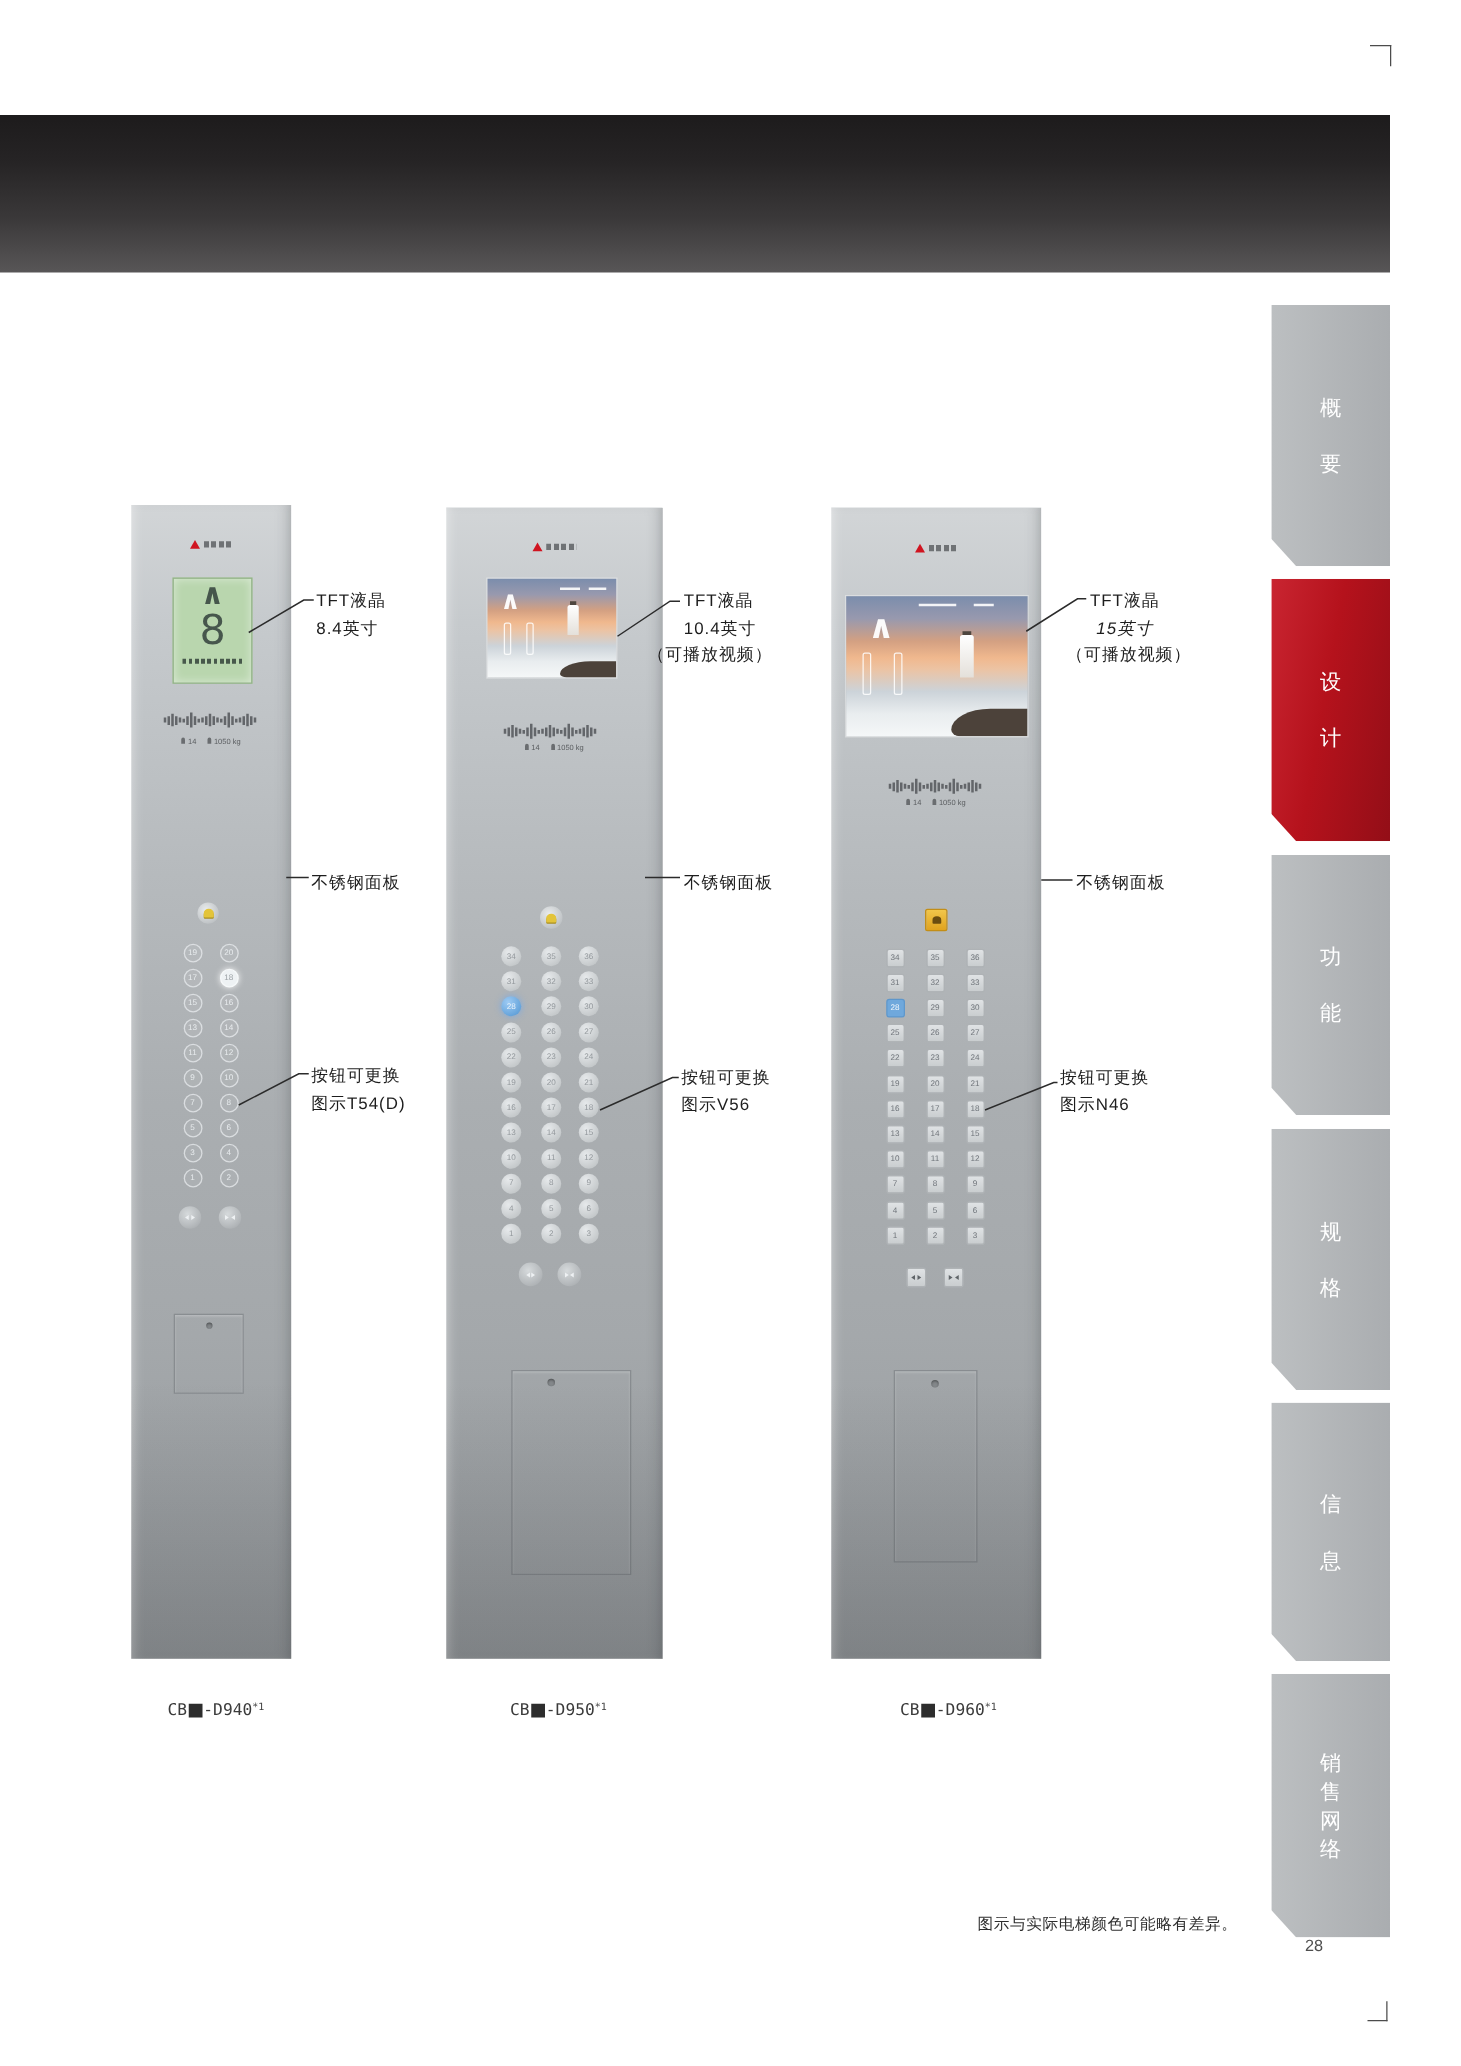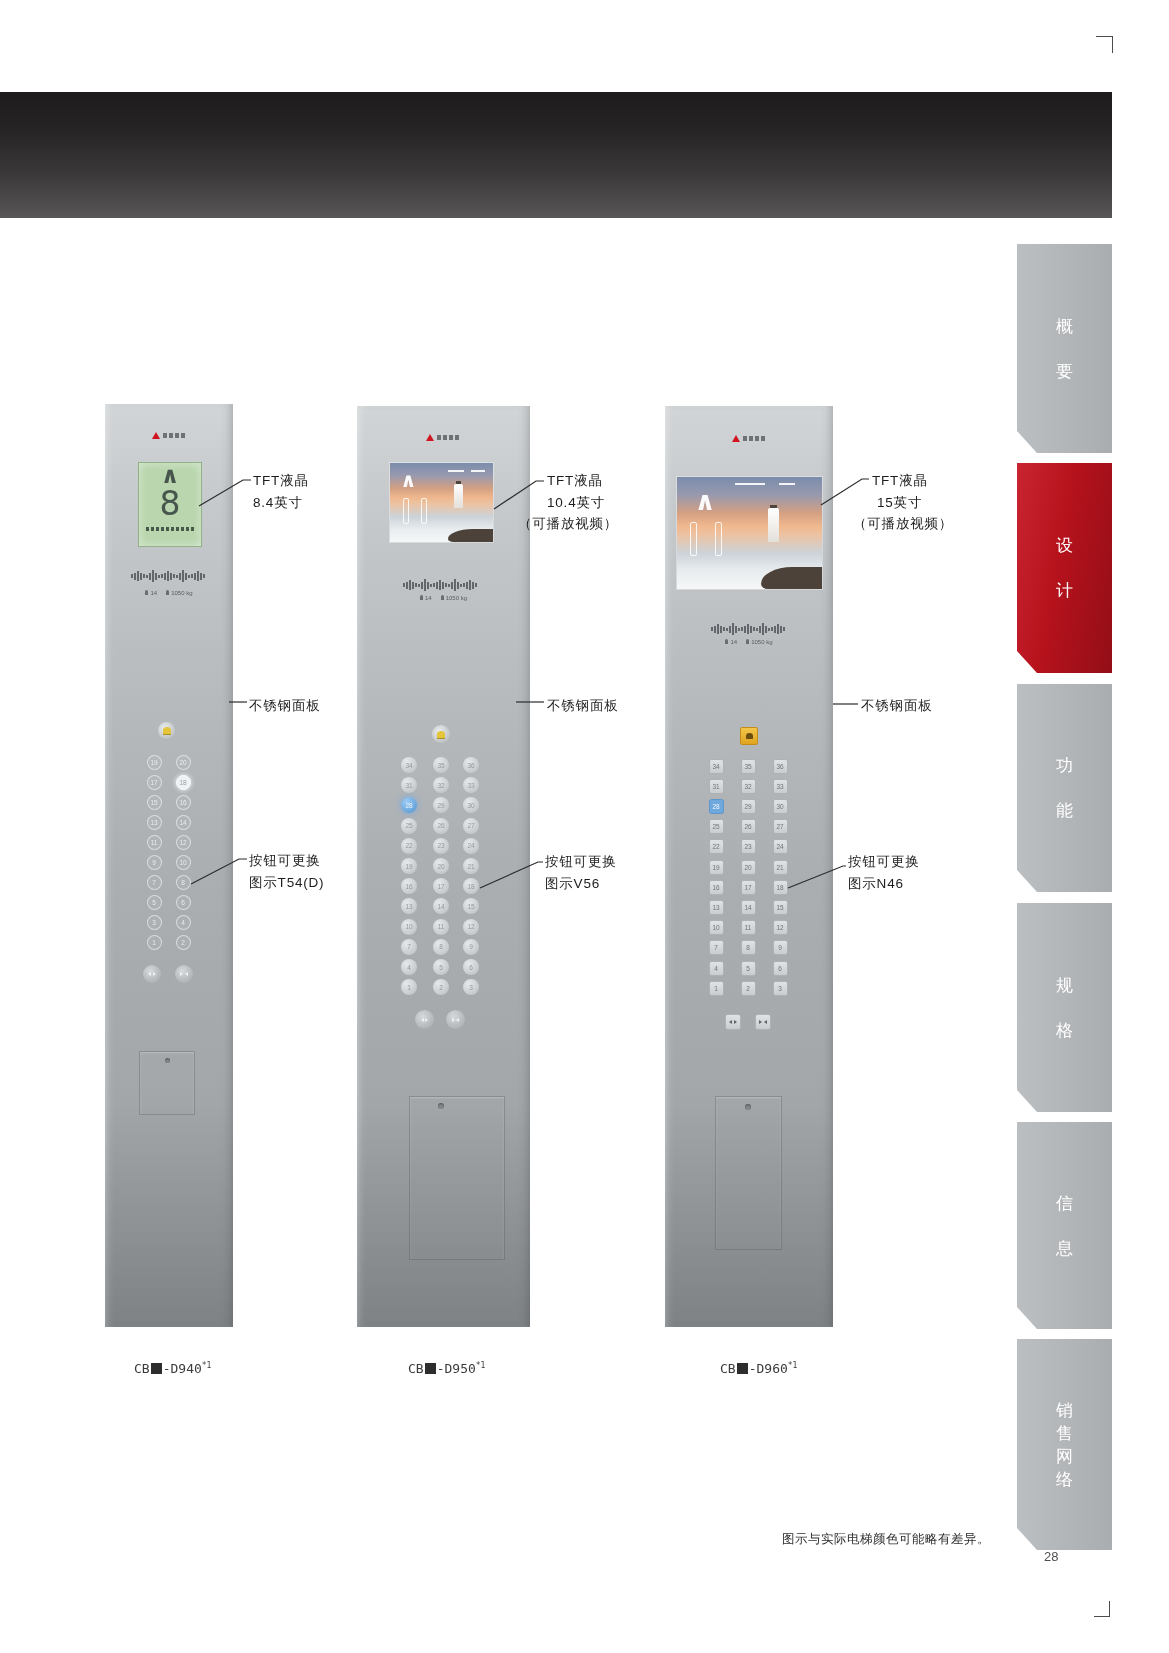--- a/index.html
+++ b/index.html
@@ -89,21 +89,21 @@
   .tri{width:0;height:0;border-top:2.5px solid transparent;border-bottom:2.5px solid transparent;}
   .tri.l{border-right:3.5px solid currentColor;}
   .tri.r{border-left:3.5px solid currentColor;}
 
   .keyhole{position:absolute;border-radius:50%;background:#85898c;box-shadow:inset 0 1px 2px rgba(0,0,0,.4);}
   .hatch{position:absolute;border:1px solid rgba(105,109,112,.45);box-shadow:inset 0 1px 2px rgba(255,255,255,.25);}
 
   
   .anno{position:absolute;font-size:13.5px;line-height:21.5px;letter-spacing:.8px;color:#1d1d1d;white-space:nowrap;}
   .a-d950 .l3{margin-left:-29px;}
-  .a-d960 .l2{margin-left:5px;}
+  .a-d960 .l2{margin-left:5px;font-style:italic;}
   .a-d960 .l3{margin-left:-19px;}
 
   
   .caption{position:absolute;top:1361px;font-family:"DejaVu Sans Mono","Liberation Mono",monospace;
            font-size:13px;color:#3b3b3b;display:flex;align-items:center;}
   .caption .sq{display:inline-block;width:11px;height:11px;background:#2d2d2d;margin:0 1px;}
   .caption sup{font-size:8px;margin-top:-6px;}
 
   #footnote{font-size:12.5px;color:#2e2e2e;letter-spacing:.5px;}
   #pagenum{font-size:13px;color:#4f4f4f;}

